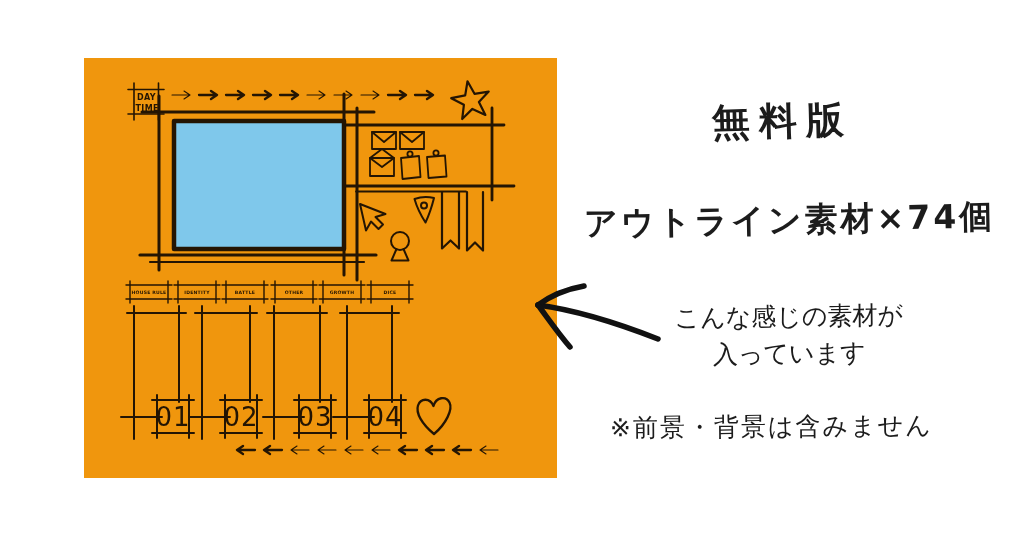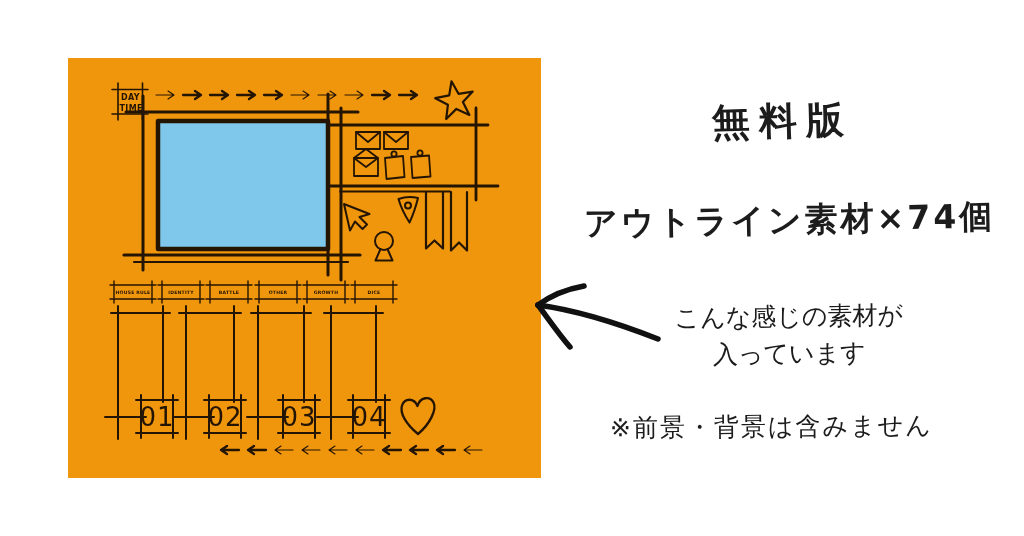--- a/index.html
+++ b/index.html
@@ -2,21 +2,21 @@
 <html><head>
 <meta charset="utf-8">
 <style>
   html,body{margin:0;padding:0;}
   body{
     width:1024px;height:536px;background:#ffffff;position:relative;overflow:hidden;
     font-family:"DejaVu Sans",sans-serif;color:#1c1c1c;
   }
   .stage{position:absolute;inset:0;}
   .panel{
-    position:absolute;left:68px;top:58px;width:473px;height:420px;
+    position:absolute;left:84px;top:58px;width:473px;height:420px;
     background:#F0960D;
   }
   .panel svg{display:block;}
   .hand{position:absolute;white-space:nowrap;color:#1c1c1c;}
   .title{left:712px;top:96px;font-size:38px;letter-spacing:9px;transform:rotate(-1.5deg);font-weight:bold;}
   .subtitle{left:584px;top:198px;font-size:33px;letter-spacing:3px;transform:rotate(-1deg);font-weight:bold;}
   .caption{left:636px;top:298px;width:306px;text-align:center;font-size:25px;line-height:37px;transform:rotate(-0.8deg);white-space:normal;}
   .disclaimer{left:610px;top:410px;font-size:25px;letter-spacing:2px;transform:rotate(-0.5deg);}
   .pointer-arrow{position:absolute;left:520px;top:273px;}
   svg text{font-family:"DejaVu Sans",sans-serif;fill:#241503;}

